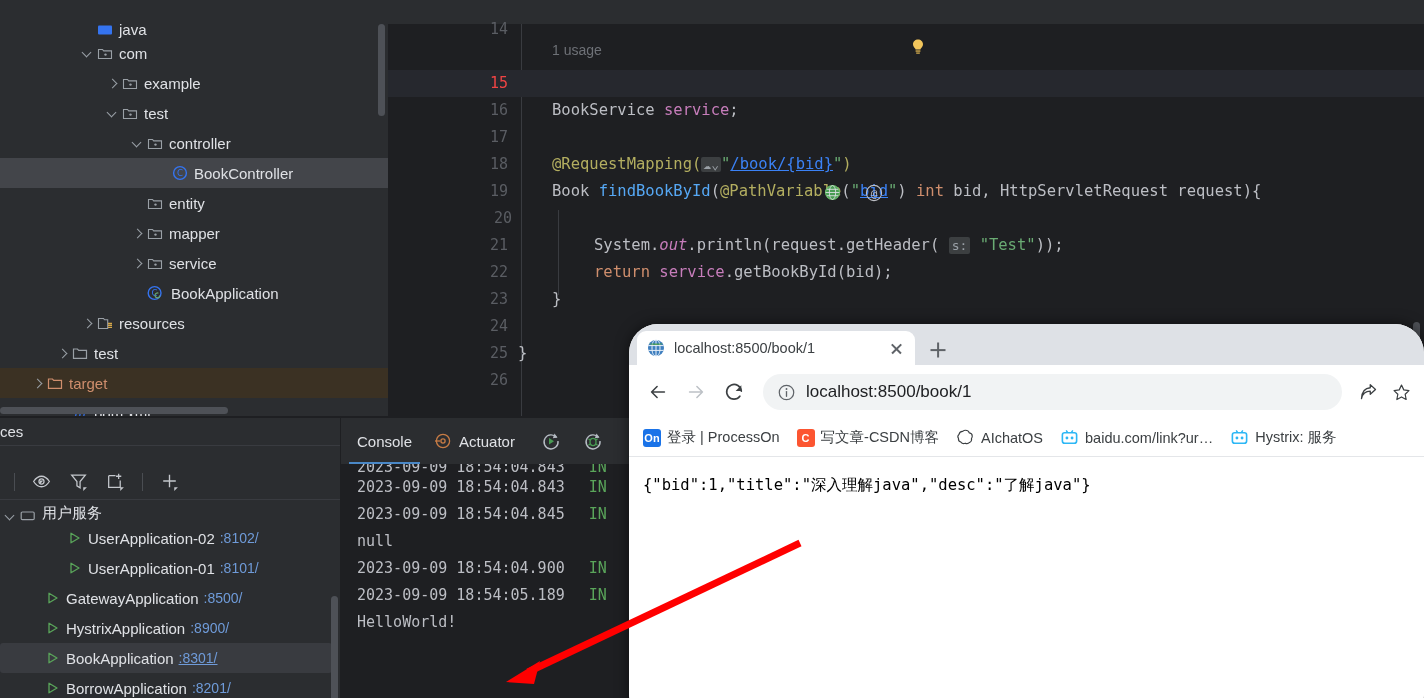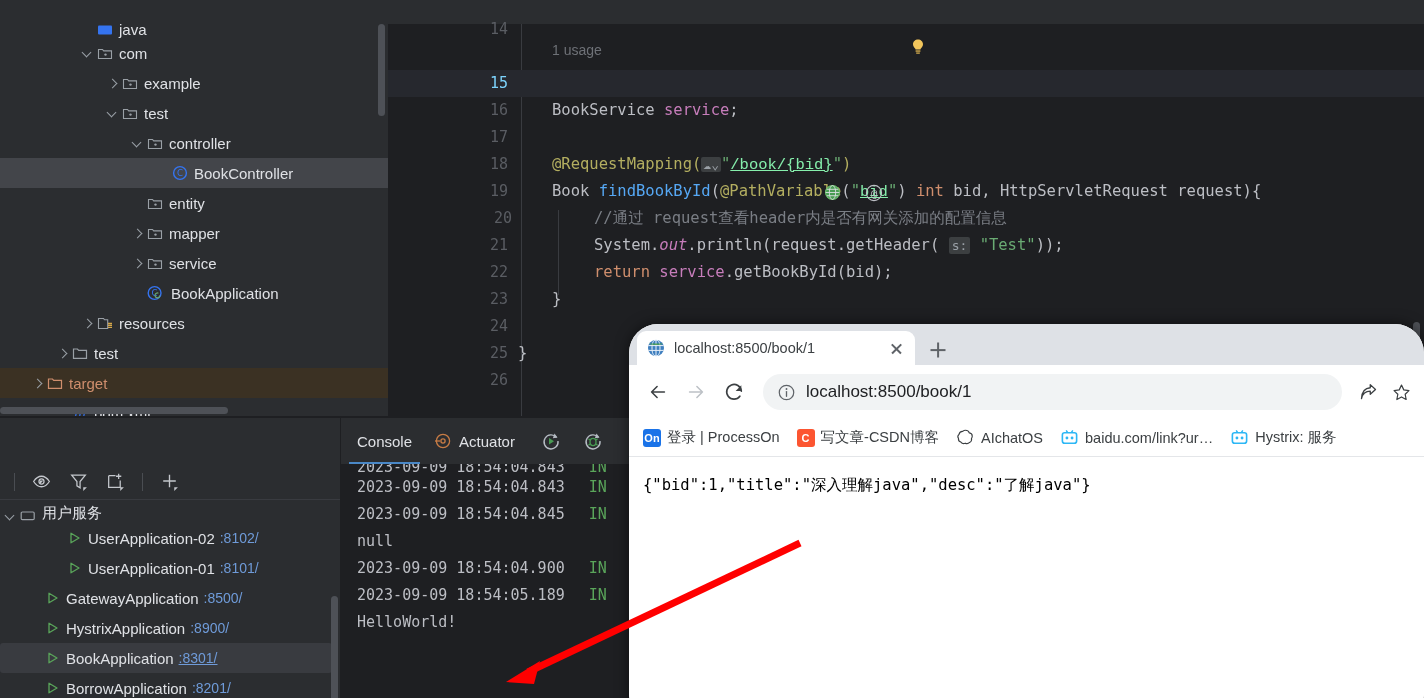--- a/index.html
+++ b/index.html
@@ -48,29 +48,29 @@
     font-family: "DejaVu Sans Mono", monospace; font-size: 15.5px;
   }
   .gutter {
     position: absolute; left: 0; top: 0; width: 134px; height: 100%;
     border-right: 1px solid #393b40;
   }
   .code-area { position: absolute; left: 134px; top: 0; right: 0; height: 100%; }
   .row { position: absolute; left: 0; right: 0; height: 27px; line-height: 27px; }
   .row.cur { background: #26282e; }
   .ln { position: absolute; right: 14px; color: #5a5d63; font-size: 15px; }
-  .ln.cur { color: #7dd3fc; }
+  .ln.cur { color: #ef4444; }
   .codeline { position: absolute; left: 30px; white-space: pre; color: #bcbec4; }
   .kw  { color: #cf8e6d; }
   .ann { color: #b3ae60; }
   .str { color: #6aab73; }
   .fld { color: #c77dbb; }
   .mth { color: #56a8f5; }
   .cmt { color: #7a7e85; }
-  .lnkstr { color: #86efac; text-decoration: underline; font-family: Liberation Mono, monospace; }
+  .lnkstr { color: #3b82f6; text-decoration: underline; }
   .hint { background: #3c3f41; color: #9aa0a6; font-size: 13px; padding: 1px 3px; border-radius: 2px; }
   .hl-ann { background: #3a3d34; }
   .usage { color: #6e7177; font-size: 14px; font-family: "Liberation Sans", sans-serif; }
   .indentguide { position: absolute; left: 36px; width: 1px; background: #393b40; }
 
   
   .hsplit { position: absolute; left: 0; top: 392px; width: 1424px; height: 2px; background: #1e1f22; }
 
   
   .services-panel {
@@ -344,21 +344,20 @@
 
     <div class="editor">
       <div class="gutter"></div>
       <div class="code-area">
         <div class="indentguide" style="top:186px;height:85px;"></div>
       <div class="codeline" style="top:13px;line-height:27px;"><span class="usage">1 usage</span></div>
           <div class="codeline" style="top:46px;line-height:27px;"><span class="ann hl-ann">@Resource</span></div>
           <div class="codeline" style="top:73px;line-height:27px;"><span>BookService <span class="fld">service</span>;</span></div>
           <div class="codeline" style="top:127px;line-height:27px;"><span><span class="ann">@RequestMapping(</span><span class="hint" style="padding:0 2px;">☁⌄</span><span class="str">"</span><span class="lnkstr">/book/{bid}</span><span class="str">"</span><span class="ann">)</span></span></div>
           <div class="codeline" style="top:154px;line-height:27px;"><span>Book <span class="mth">findBookById</span>(<span class="ann">@PathVariable</span>(<span class="str">"</span><span class="lnkstr">bid</span><span class="str">"</span>) <span class="kw">int</span> bid, HttpServletRequest request){</span></div>
-          <div class="codeline" style="top:181px;line-height:27px;"><span class="cmt" style="padding-left:42px;display:inline-block;">//通过 request查看header内是否有网关添加的配置信息</span></div>
           <div class="codeline" style="top:208px;line-height:27px;"><span style="padding-left:42px;display:inline-block;">System.<span class="fld" style="font-style:italic;">out</span>.println(request.getHeader( <span class="hint">s:</span> <span class="str">"Test"</span>));</span></div>
           <div class="codeline" style="top:235px;line-height:27px;"><span style="padding-left:42px;display:inline-block;"><span class="kw">return</span> <span class="fld">service</span>.getBookById(bid);</span></div>
           <div class="codeline" style="top:262px;line-height:27px;"><span>}</span></div>
           <div class="codeline" style="top:316px;line-height:27px;"><span style="margin-left:-34px;display:inline-block;">}</span></div>
         </div>
       <div id="editor-host">
           <div class="row" style="top:-8px;">
             <span class="ln" style="width:134px;text-align:right;right:auto;left:0;padding-right:14px;">14</span>
           </div>
           <div class="row" style="top:19px;"></div>
@@ -421,20 +420,21 @@
           <rect x="5.6" y="12.3" width="4.8" height="1.5" fill="#c8a14a"></rect>
           <rect x="6.2" y="14.4" width="3.6" height="1.4" fill="#c8a14a"></rect>
         </svg>
       </div>
       <div class="vscroll" style="right:4px; top:298px; height:84px;"></div>
     </div>
 
     <div class="hsplit"></div>
 
     <div class="services-panel">
+      <div class="services-title">ces</div>
 
       <div class="services-toolbar">
         <div class="tb-sep"></div>
         <span style="display:inline-flex;">
           <svg viewBox="0 0 20 20" width="21" height="21">
             <path d="M2.5 10c2.2-3.4 4.8-5 7.5-5s5.3 1.6 7.5 5c-2.2 3.4-4.8 5-7.5 5s-5.3-1.6-7.5-5z" fill="none" stroke="#c4c7cc" stroke-width="1.2"></path>
             <circle cx="10" cy="10" r="2.4" fill="none" stroke="#c4c7cc" stroke-width="1.2"></circle>
             <path d="M14.5 15.5h4.5l-4.5 4.5z" fill="#c4c7cc" transform="translate(-2.5,-2.5) scale(.75)"></path>
           </svg>
         </span>

